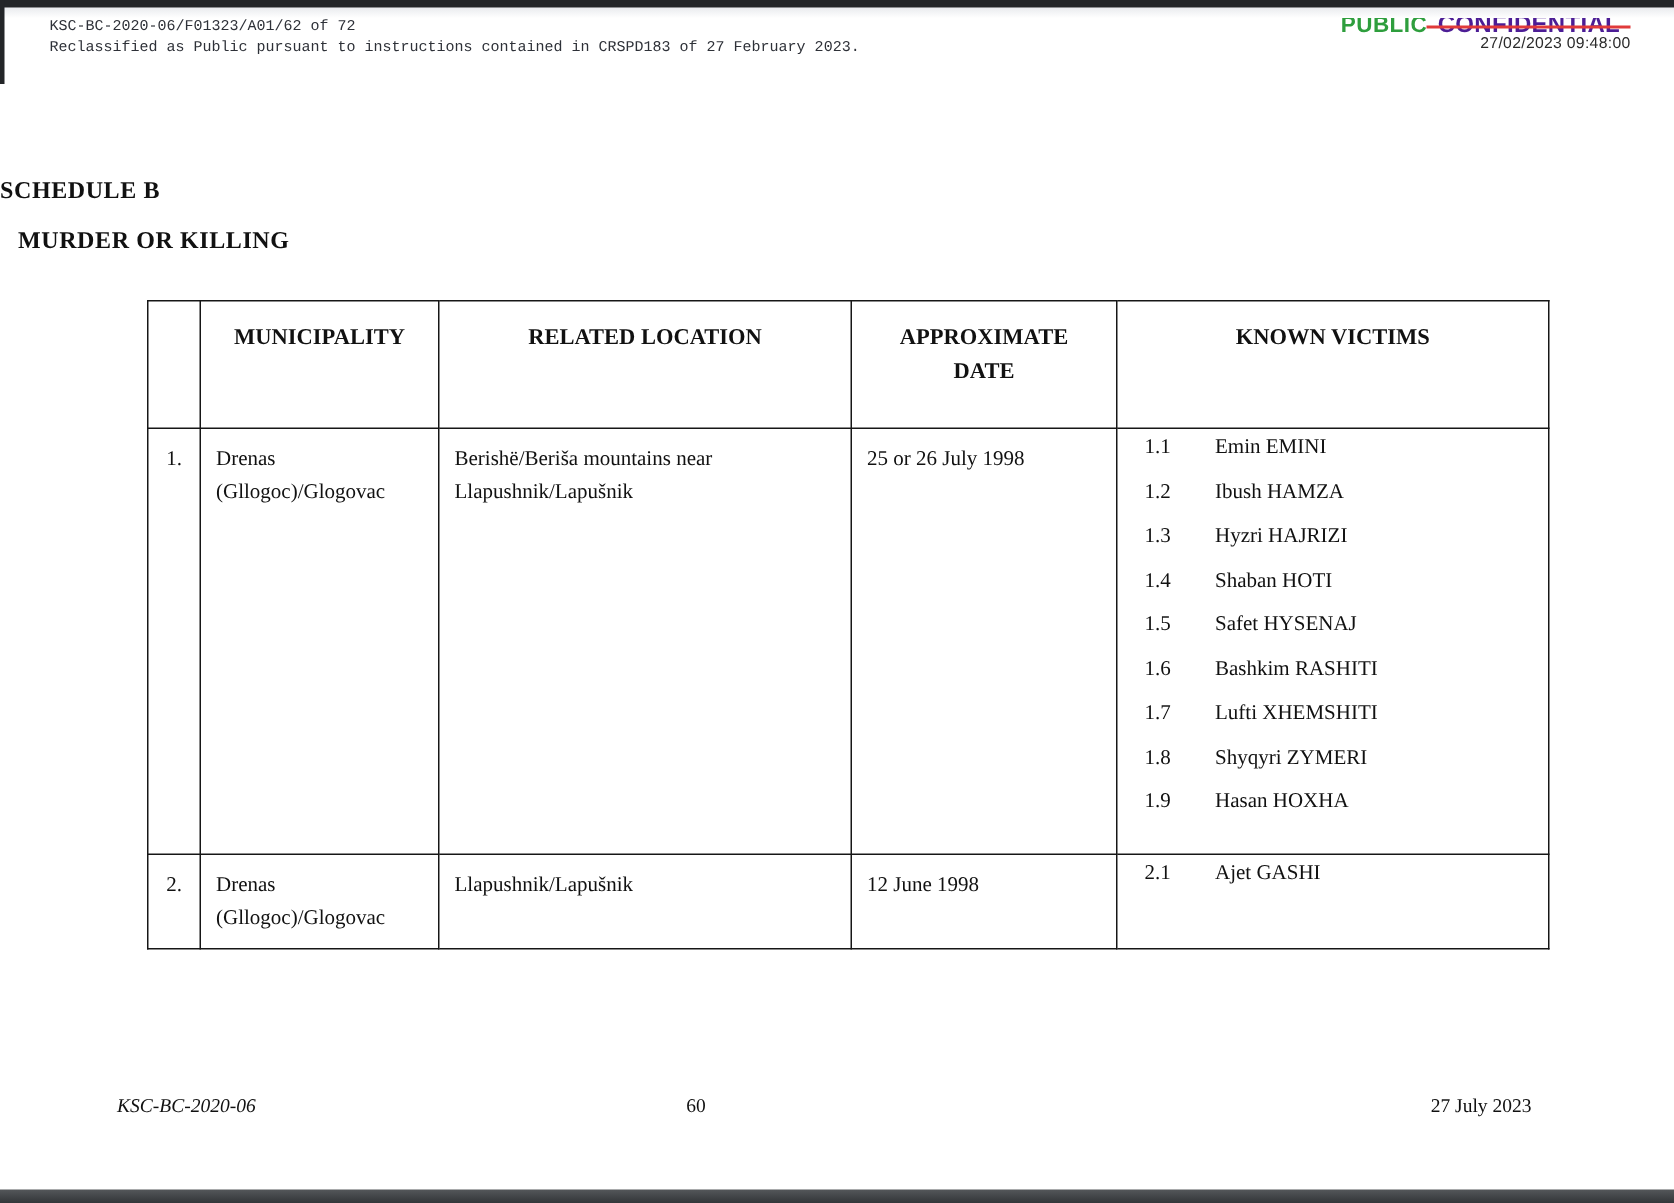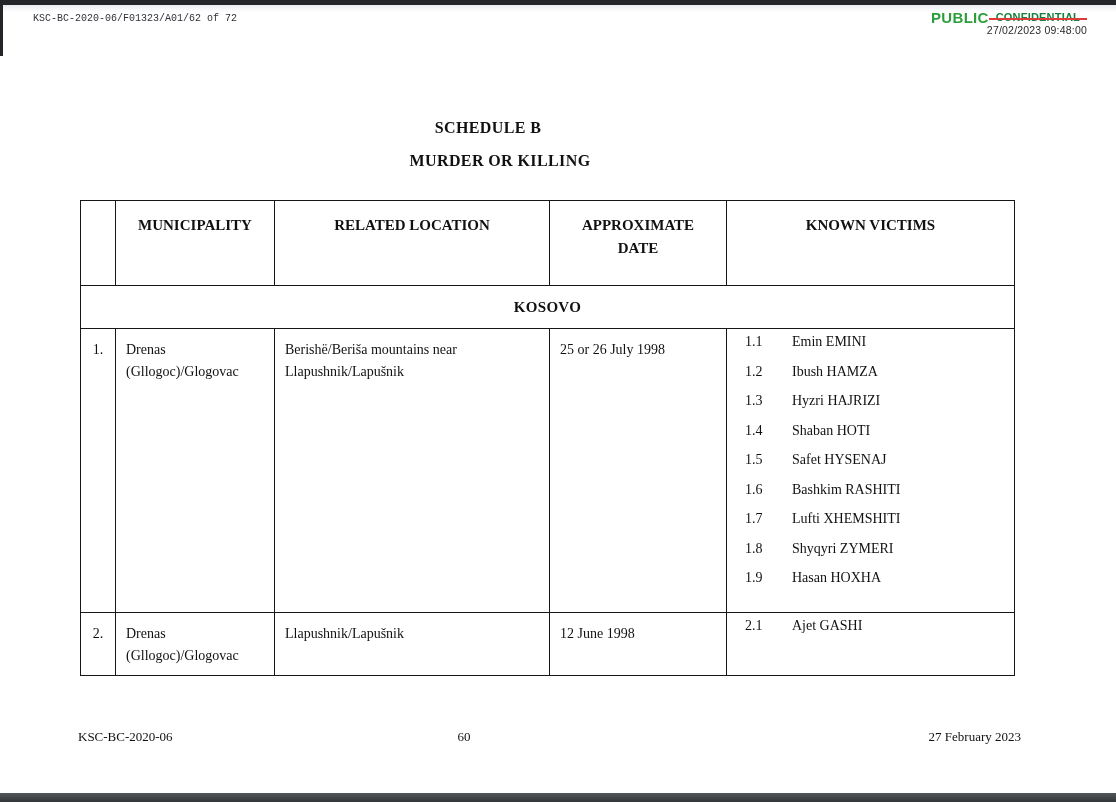--- a/index.html
+++ b/index.html
@@ -34,41 +34,41 @@
     white-space: nowrap;
   }
   .classif-line { line-height: 17px; }
   .public-label {
     color: #2e9e3d; font-size: 15px; font-weight: 700;
     letter-spacing: 0.3px; margin-right: 0;
     vertical-align: middle;
   }
   .confidential-label {
     position: relative; display: inline-block;
-    color: #15803d; font-size: 11px; font-weight: 700;
+    color: #4c1d95; font-size: 16px; font-weight: 700;
     padding: 0 7px; vertical-align: middle; letter-spacing: 0.2px;
   }
   .confidential-label::after {
     content: ""; position: absolute; left: 0; right: 0; top: 52%;
     height: 2px; background: #e03a3a;
   }
   .timestamp { font-size: 10.5px; color: #2b2b2b; margin-top: -2px; letter-spacing: 0.2px; }
 
   
   .doc-title, .doc-subtitle {
     position: absolute; left: 0; width: 976px;
-    text-align: center; font-weight: 700; font-size: 16px;
+    font-weight: 700; font-size: 16px;
     letter-spacing: 0.4px;
   }
   .doc-title { top: 119px; }
   .doc-subtitle { top: 152px; padding-left: 12px; }
 
   
   .schedule-table {
-    position: absolute; top: 200px; left: 80px;
+    position: absolute; top: 200px; left: 98px;
     width: 934px; border-collapse: collapse; table-layout: fixed;
   }
   .schedule-table th, .schedule-table td { border: 1.6px solid #161616; }
   .schedule-table thead th {
     height: 70px; vertical-align: top; padding-top: 13px;
     font-size: 15px; line-height: 23px; font-weight: 700; text-align: center;
   }
   .hdr-approx-inner { max-width: 118px; margin: 0 auto; }
   .region-cell {
     height: 40px; text-align: center; vertical-align: middle;
@@ -86,34 +86,35 @@
   }
   .victims-cell { vertical-align: top; padding: 2px 6px 8px 18px; font-size: 14px; }
   .victim-row { display: flex; line-height: 22px; margin-bottom: 7.5px; }
   .victim-id { width: 47px; flex: none; }
 
   
   .page-footer {
     position: absolute; top: 729px; left: 0; width: 1116px;
     font-size: 13px; color: #111111;
   }
-  .footer-left { position: absolute; left: 78px; top: 0; }
+  .footer-left { position: absolute; left: 78px; top: 0; font-style: italic; }
   .footer-center { position: absolute; left: 0; width: 928px; text-align: center; top: 0; }
   .footer-right { position: absolute; right: 95px; top: 0; }
 </style>
 </head>
 <body>
 
 <div class="frame-top"></div>
 <div class="frame-top-glow"></div>
 <div class="frame-left"></div>
 <div class="frame-bottom"></div>
 
 <div class="stamp">
   <div>KSC-BC-2020-06/F01323/A01/62 of 72</div>
+  <div>Reclassified as Public pursuant to instructions contained in CRSPD183 of 27 February 2023.</div>
 </div>
 
 <div class="classification">
   <div class="classif-line">
     <span class="public-label">PUBLIC</span><span class="confidential-label">CONFIDENTIAL</span>
   </div>
   <div class="timestamp">27/02/2023 09:48:00</div>
 </div>
 
 <div class="doc-title">SCHEDULE B</div>
@@ -132,23 +133,20 @@
       <th></th>
       <th>MUNICIPALITY</th>
       <th>RELATED LOCATION</th>
       <th>
           <div class="hdr-approx-inner">APPROXIMATE DATE</div>
         </th>
       <th>KNOWN VICTIMS</th>
     </tr>
   </thead>
   <tbody>
-    <tr>
-      <td class="region-cell" colspan="5">KOSOVO</td>
-    </tr>
     <tr class="row-1">
       <td class="num-cell">1.</td>
       <td class="text-cell">
         <div>Drenas</div>
         <div>(Gllogoc)/Glogovac</div>
       </td>
       <td class="text-cell">
         <div>Berishë/Beriša mountains near</div>
         <div>Llapushnik/Lapušnik</div>
       </td>
@@ -208,14 +206,14 @@
             <span>Ajet GASHI</span>
           </div>
       </td>
     </tr>
   </tbody>
 </table>
 
 <div class="page-footer">
   <span class="footer-left">KSC-BC-2020-06</span>
   <span class="footer-center">60</span>
-  <span class="footer-right">27 February 2023</span>
+  <span class="footer-right">27 July 2023</span>
 </div>
 
 </body></html>

